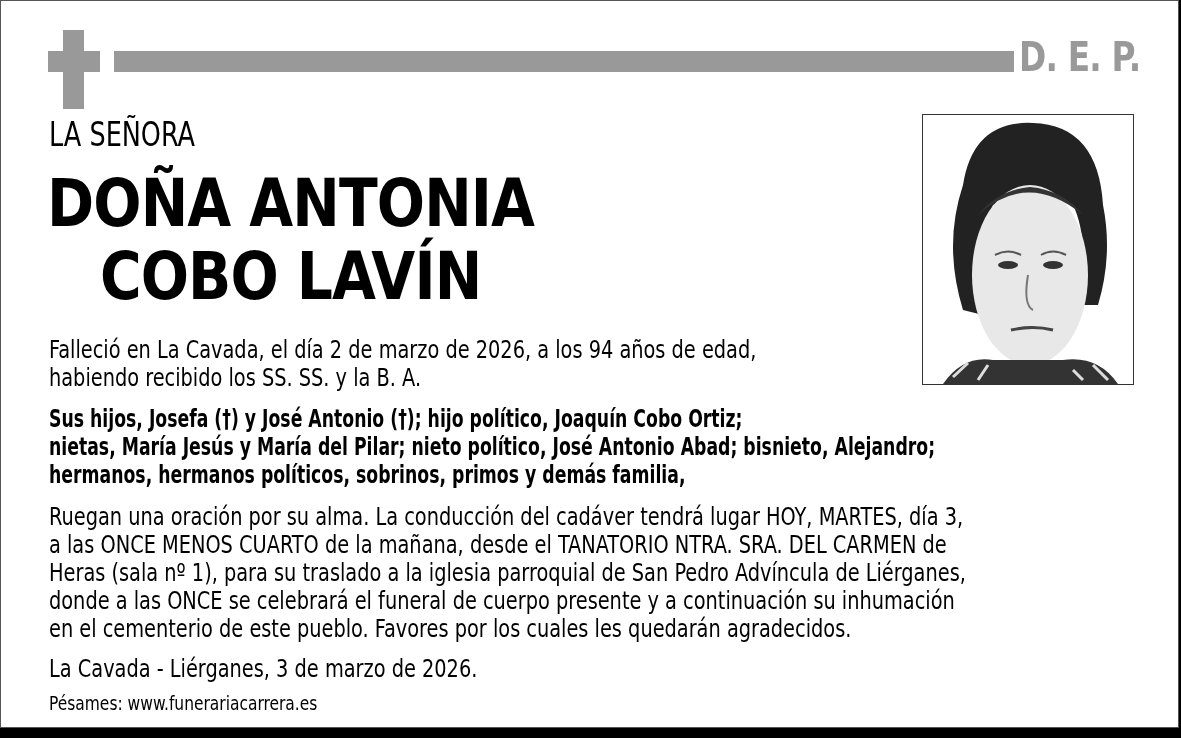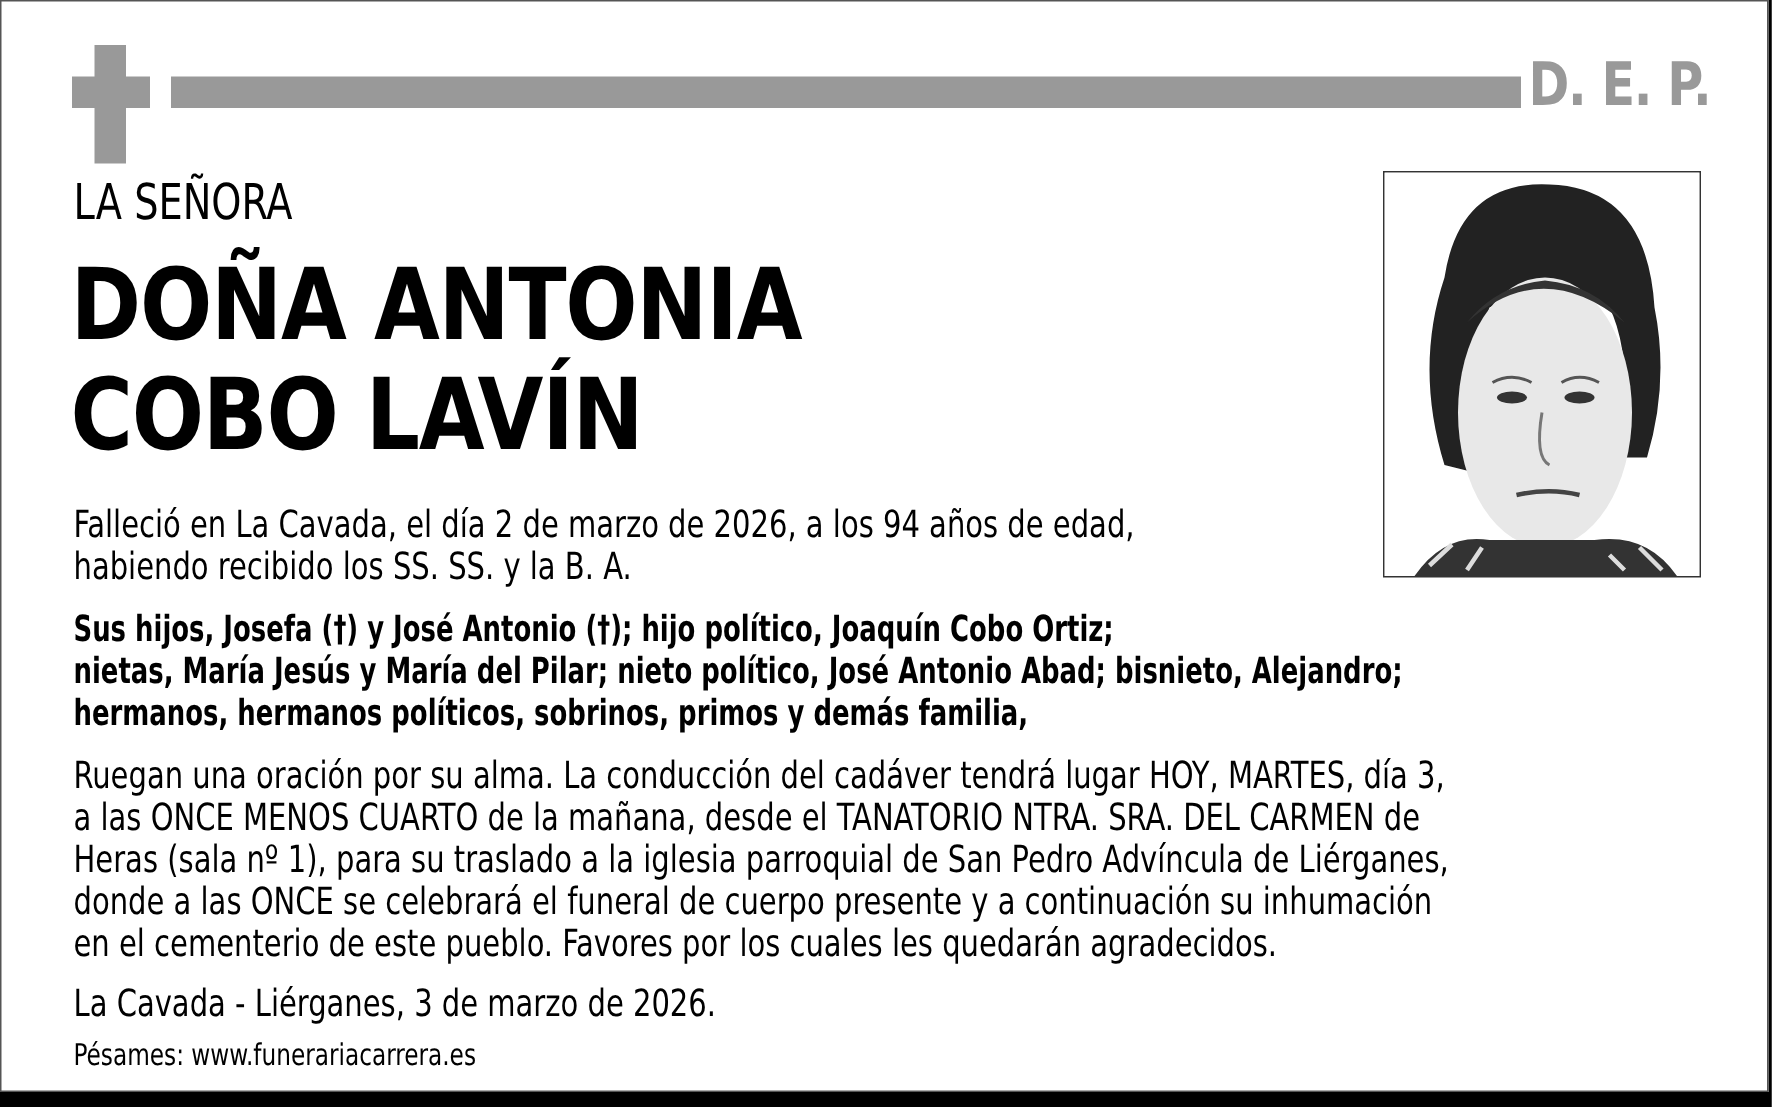--- a/index.html
+++ b/index.html
@@ -1,17 +1,17 @@
 <!DOCTYPE html>
 <html><head>
 <meta charset="utf-8">
 <style>
   html, body { margin:0; padding:0; background:#000; }
   body { width:1181px; height:738px; position:relative; overflow:hidden; font-family:"DejaVu Sans Condensed","DejaVu Sans", sans-serif; }
-  .card { position:absolute; left:0; top:0; width:1179px; height:728px; background:#fff; border:1px solid #555; box-sizing:border-box; }
+  .card { position:absolute; left:0; top:0; width:1179px; height:728px; background:#fff; border:1px solid #555; box-sizing:border-box;text-align:center; }
   .cross-v { position:absolute; left:62px; top:29px; width:21px; height:79px; background:#999; }
   .cross-h { position:absolute; left:47px; top:50px; width:52px; height:21px; background:#999; }
   .rule { position:absolute; left:113px; top:50px; width:900px; height:21px; background:#999; }
   .dep { position:absolute; left:1018px; top:33px; font-family:"DejaVu Sans", sans-serif; font-weight:bold; font-size:40px; color:#999; letter-spacing:-1px; transform:scaleX(0.82); transform-origin:left top; }
   .title-small { position:absolute; left:48px; top:114px; font-size:33px; color:#000; transform:scaleX(0.86); transform-origin:left top; }
   .name { position:absolute; left:46px; top:166px; font-family:"DejaVu Sans", sans-serif; font-weight:bold; font-size:66px; line-height:73px; color:#000; transform:scaleX(0.86); transform-origin:left top; letter-spacing:-1px; }
   .photo { position:absolute; left:921px; top:113px; width:212px; height:271px; border:1px solid #333; box-sizing:border-box; background:#fff; overflow:hidden; }
   .p { position:absolute; left:48px; font-size:25px; color:#000; line-height:28px; transform:scaleX(0.86); transform-origin:left top; white-space:nowrap; }
   .p.bold { font-weight:bold; font-size:24px; line-height:28px; transform:scaleX(0.80); }
   .small { font-size:20px; }

